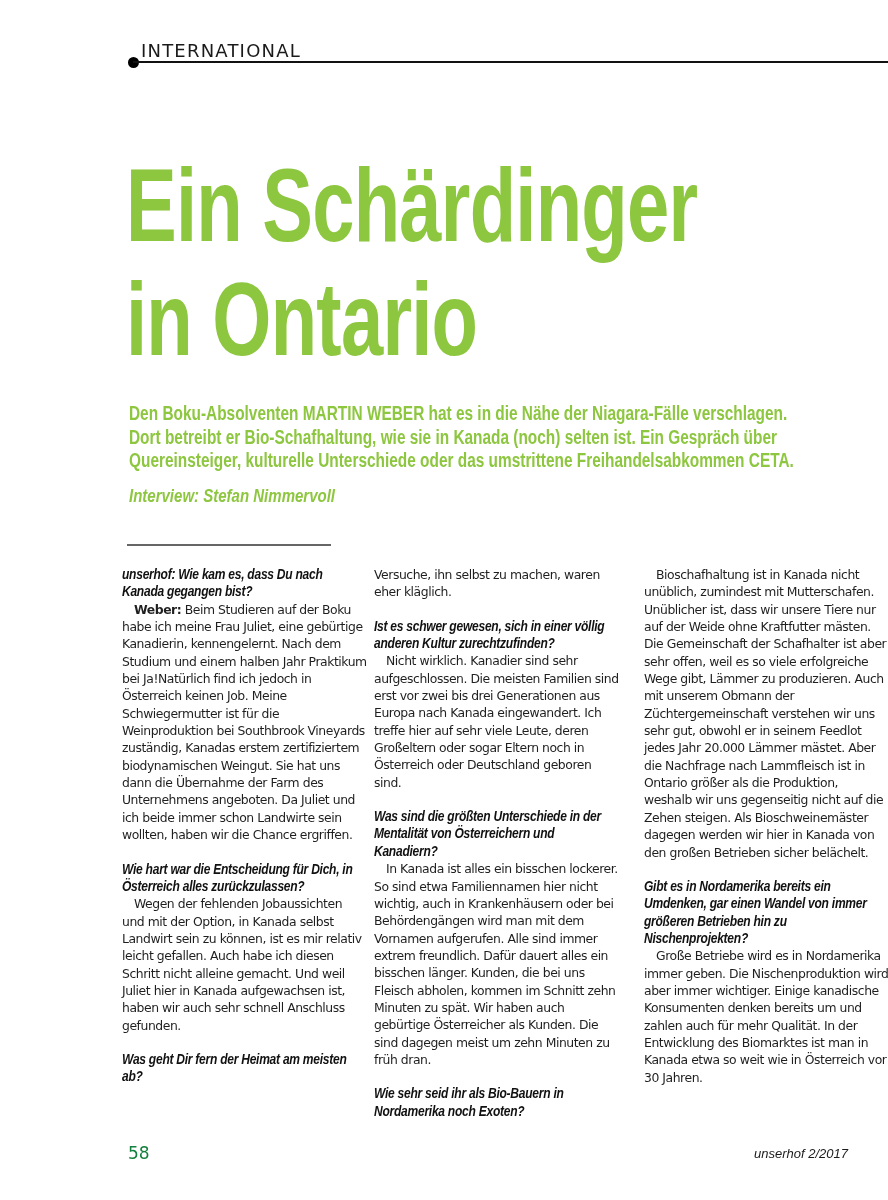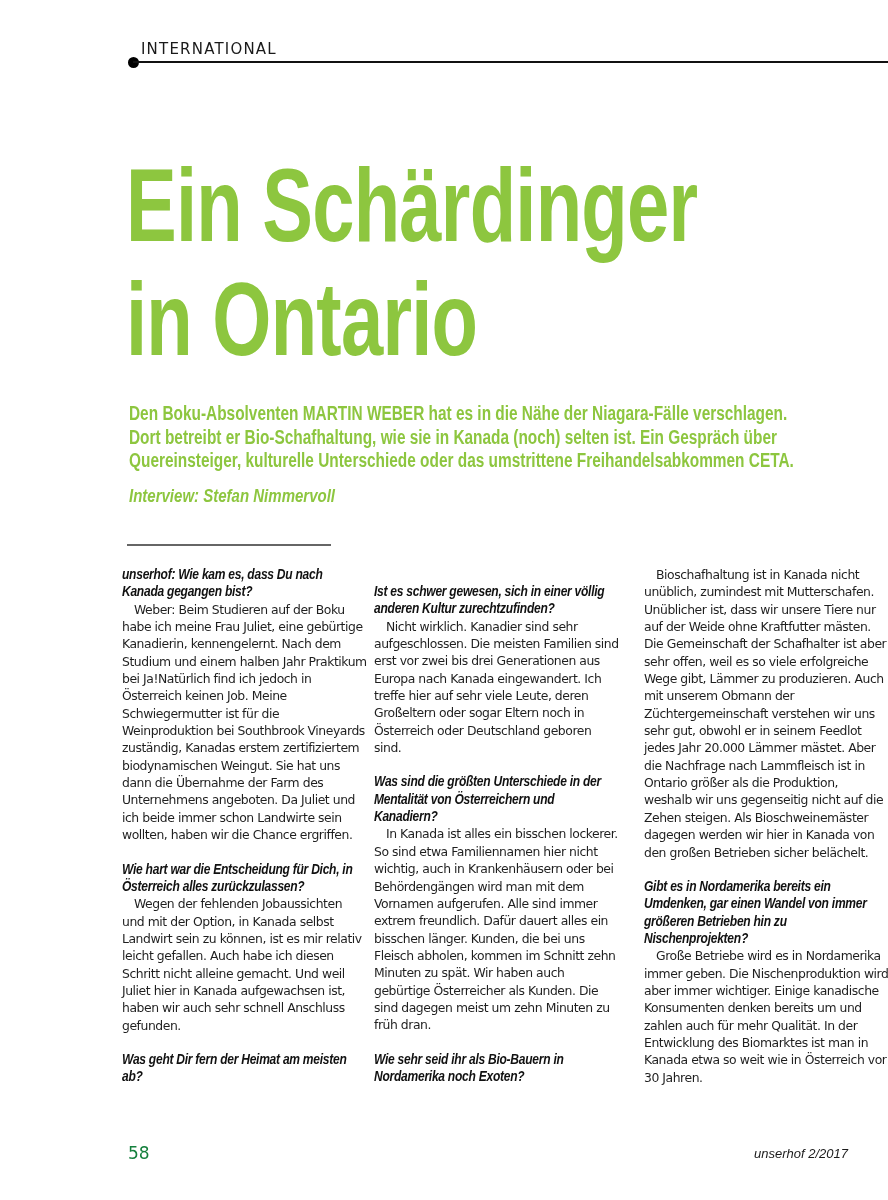--- a/index.html
+++ b/index.html
@@ -1,37 +1,37 @@
 <!DOCTYPE html>
 <html><head>
 <meta charset="utf-8">
 <style>
   html, body { margin: 0; padding: 0; background: #ffffff; }
   body { width: 888px; height: 1200px; position: relative; overflow: hidden; font-family: "DejaVu Sans", sans-serif; color: #1a1a1a; }
 
-  .section-label { position: absolute; left: 141px; top: 40px; font-family: "DejaVu Sans", sans-serif; font-size: 15px; letter-spacing: 1.2px; color: #1a1a1a; }
+  .section-label { position: absolute; left: 141px; top: 40px; font-family: "DejaVu Sans", sans-serif; font-size: 18px; letter-spacing: 1.2px; color: #1a1a1a; }
   .rule-dot { position: absolute; left: 128px; top: 57px; width: 11px; height: 11px; border-radius: 50%; background: #000; }
   .top-rule { position: absolute; left: 133px; top: 61px; width: 755px; height: 2px; background: #111; }
 
   .headline { position: absolute; left: 126px; top: 148px; margin: 0; font-family: "Liberation Sans", sans-serif; font-weight: bold; color: #8dc63f; font-size: 104px; line-height: 114px; letter-spacing: -1px; transform: scaleX(0.73); transform-origin: left top; white-space: nowrap; }
 
   .lead { position: absolute; left: 129px; top: 402px; width: 900px; margin: 0; font-family: "Liberation Sans", sans-serif; font-weight: bold; color: #8dc63f; font-size: 19.5px; line-height: 23.5px; transform: scaleX(0.79); transform-origin: left top; }
   .byline { position: absolute; left: 129px; top: 485px; margin: 0; font-family: "Liberation Sans", sans-serif; font-weight: bold; font-style: italic; color: #8dc63f; font-size: 19px; transform: scaleX(0.79); transform-origin: left top; white-space: nowrap; }
 
   .short-rule { position: absolute; left: 127px; top: 544px; width: 204px; height: 1.5px; background: #666; }
 
   .col { position: absolute; top: 566px; width: 245px; font-family: "DejaVu Sans", sans-serif; font-size: 12.4px; line-height: 17.35px; letter-spacing: -0.45px; color: #1f1f1f; }
   .col1 { left: 122px; }
   .col2 { left: 374px; }
   .col3 { left: 644px; }
   .q { font-family: "Liberation Sans", sans-serif; font-weight: bold; font-style: italic; font-size: 14px; line-height: 17.35px; letter-spacing: -0.3px; color: #111; display: block; transform: scaleX(0.86); transform-origin: left top; width: 116%; }
   .a { display: block; text-indent: 12px; }
   .a.noindent { text-indent: 0; }
   .gap { display: block; height: 17px; }
-  .speaker { font-weight: normal; margin-top: 8px; }
+  .speaker { font-weight: bold; margin-top: 8px; }
 
   .page-number { position: absolute; left: 128px; top: 1143px; font-family: "DejaVu Sans", sans-serif; font-size: 17px; color: #15803d; }
   .issue { position: absolute; right: 40px; top: 1146px; font-family: Liberation Sans, sans-serif; font-style: italic; font-size: 13px; color: #1a1a1a; }
 </style>
 </head>
 <body>
 
 <div class="section-label">INTERNATIONAL</div>
 <div class="rule-dot"></div>
 <div class="top-rule"></div>
@@ -54,20 +54,21 @@
   <span class="q">unserhof: Wie kam es, dass Du nach Kanada gegangen bist?</span>
   <span class="a"><span class="speaker">Weber:</span><span> Beim Studieren auf der Boku habe ich meine Frau Juliet, eine gebürtige Kanadierin, kennengelernt. Nach dem Studium und einem halben Jahr Praktikum bei Ja!Natürlich find ich jedoch in Österreich keinen Job. Meine Schwiegermutter ist für die Weinproduktion bei Southbrook Vineyards zuständig, Kanadas erstem zertifiziertem biodynamischen Weingut. Sie hat uns dann die Übernahme der Farm des Unternehmens angeboten. Da Juliet und ich beide immer schon Landwirte sein wollten, haben wir die Chance ergriffen.</span></span>
   <span class="gap"></span>
   <span class="q">Wie hart war die Entscheidung für Dich, in Österreich alles zurückzulassen?</span>
   <span class="a">Wegen der fehlenden Jobaussichten und mit der Option, in Kanada selbst Landwirt sein zu können, ist es mir relativ leicht gefallen. Auch habe ich diesen Schritt nicht alleine gemacht. Und weil Juliet hier in Kanada aufgewachsen ist, haben wir auch sehr schnell Anschluss gefunden.</span>
   <span class="gap"></span>
   <span class="q">Was geht Dir fern der Heimat am meisten ab?</span>
 </div>
 
 <div class="col col2">
+  <span class="a noindent">Versuche, ihn selbst zu machen, waren eher kläglich.</span>
   <span class="gap"></span>
   <span class="q">Ist es schwer gewesen, sich in einer völlig anderen Kultur zurechtzufinden?</span>
   <span class="a">Nicht wirklich. Kanadier sind sehr aufgeschlossen. Die meisten Familien sind erst vor zwei bis drei Generationen aus Europa nach Kanada eingewandert. Ich treffe hier auf sehr viele Leute, deren Großeltern oder sogar Eltern noch in Österreich oder Deutschland geboren sind.</span>
   <span class="gap"></span>
   <span class="q">Was sind die größten Unterschiede in der Mentalität von Österreichern und Kanadiern?</span>
   <span class="a">In Kanada ist alles ein bisschen lockerer. So sind etwa Familiennamen hier nicht wichtig, auch in Krankenhäusern oder bei Behördengängen wird man mit dem Vornamen aufgerufen. Alle sind immer extrem freundlich. Dafür dauert alles ein bisschen länger. Kunden, die bei uns Fleisch abholen, kommen im Schnitt zehn Minuten zu spät. Wir haben auch gebürtige Österreicher als Kunden. Die sind dagegen meist um zehn Minuten zu früh dran.</span>
   <span class="gap"></span>
   <span class="q">Wie sehr seid ihr als Bio-Bauern in Nordamerika noch Exoten?</span>
 </div>
 

